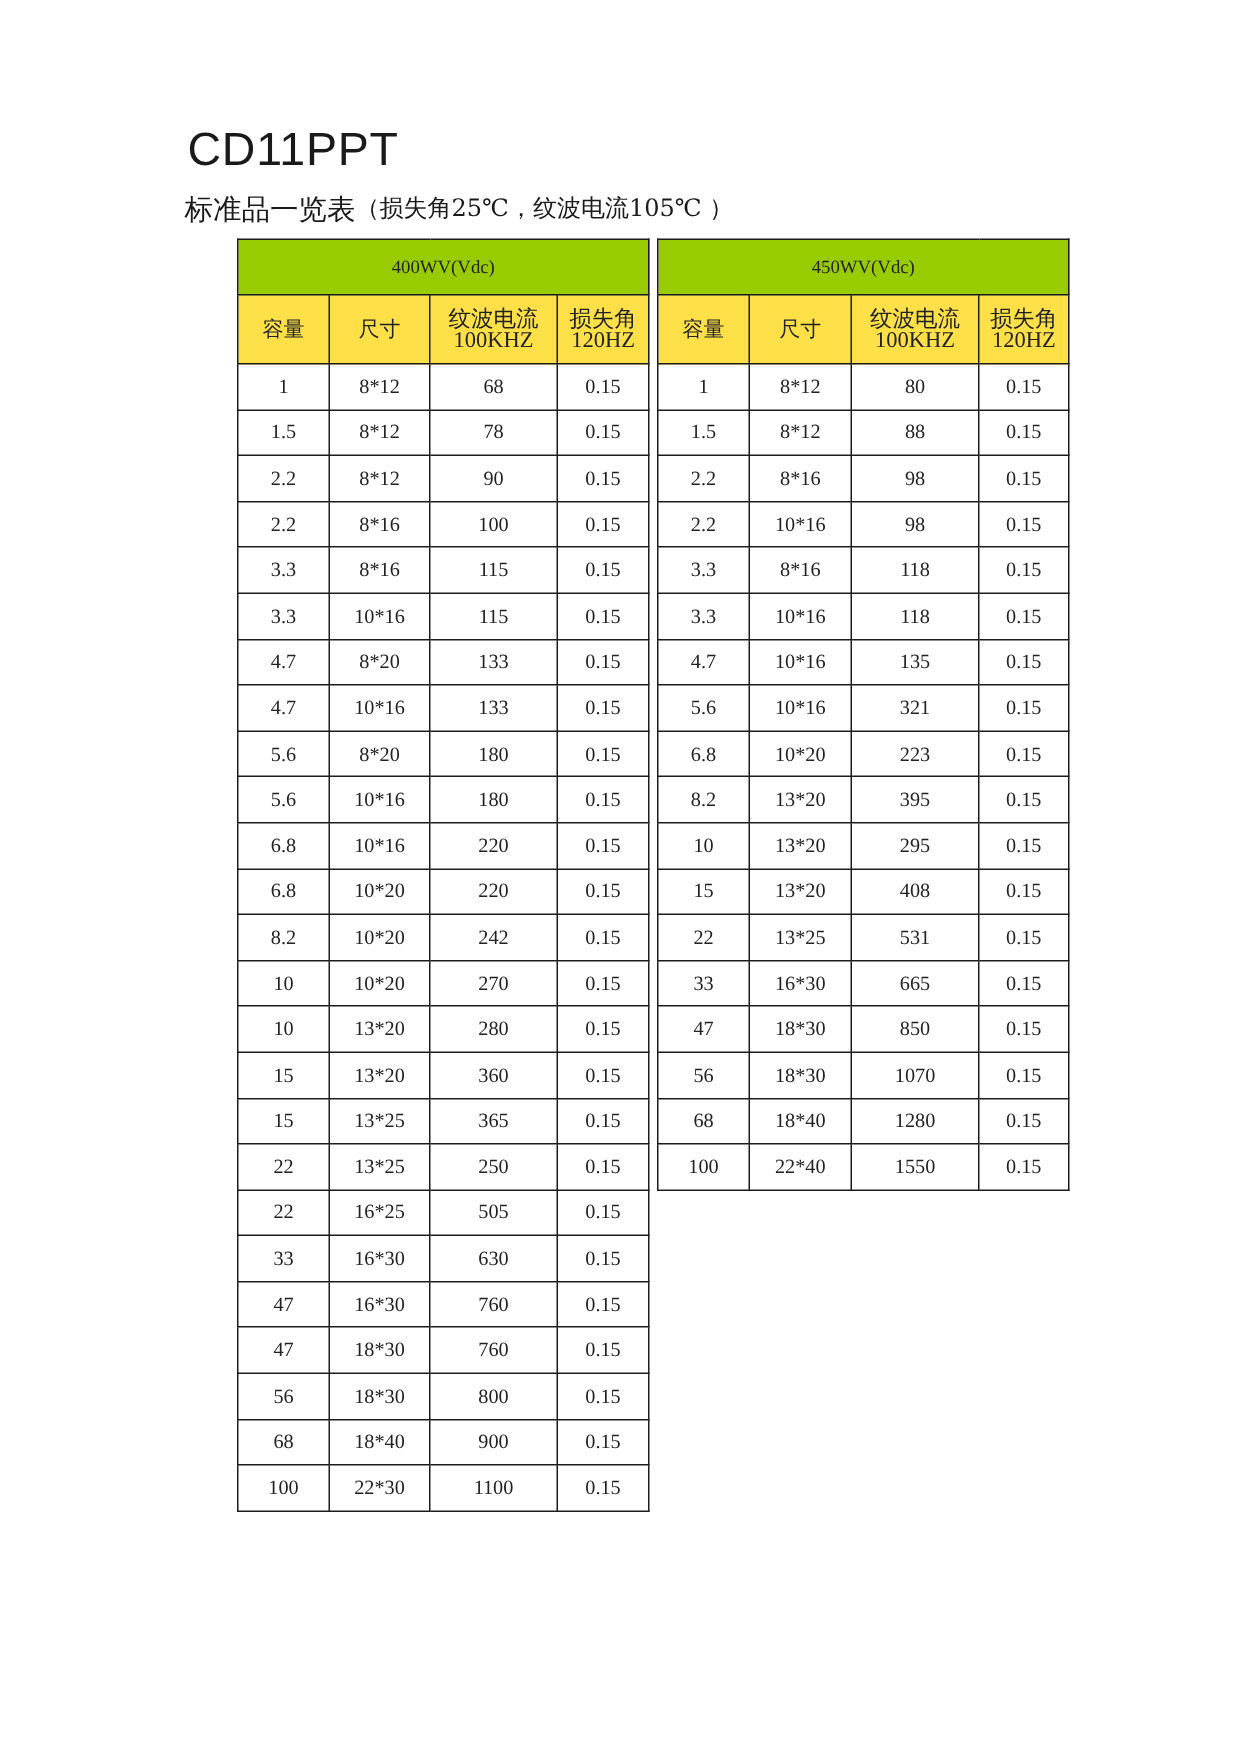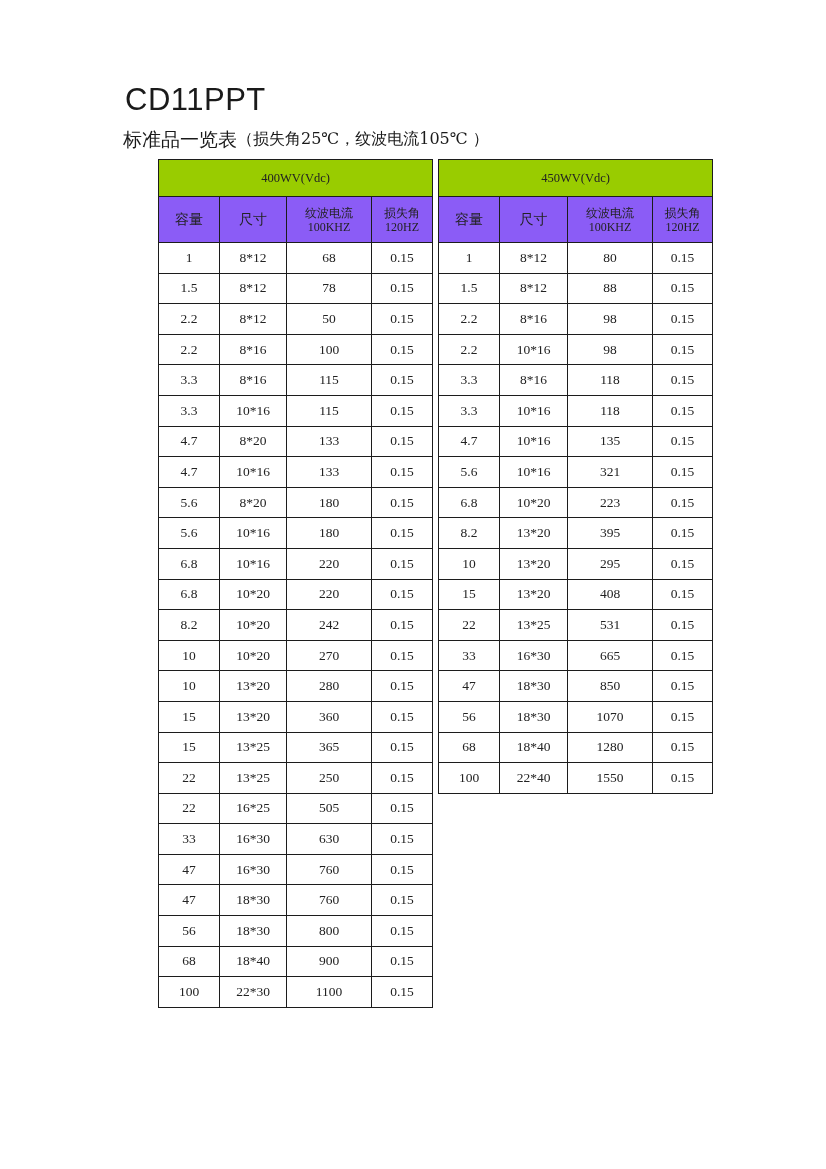--- a/index.html
+++ b/index.html
@@ -21,22 +21,22 @@
     table.spec {
       position: absolute; border-collapse: collapse; table-layout: fixed;
       font-family: "Liberation Serif", "DejaVu Serif", serif;
       font-size: 13.5px; color: #222;
     }
     table.spec td, table.spec th {
       border: 1px solid #1c1c1c; text-align: center; vertical-align: middle;
       padding: 0; font-weight: normal;
     }
     table.spec .hdr1 th { height: 36px; background: #99cc00; font-size: 12.5px; }
-    table.spec .hdr2 th { height: 45px; background: #8b5cf6; font-size: 14px; }
-    table.spec .hdr2 th.small { font-size: 12px; line-height: 14px; }
+    table.spec .hdr2 th { height: 45px; background: #fde047; font-size: 14px; }
+    table.spec .hdr2 th.small { font-size: 15px; line-height: 14px; }
     table.spec tbody td { height: 29.6px; }
     #table-400 { left: 122px; top: 159px; width: 275px; margin-left: 36px; }
     #table-450 { left: 438px; top: 159px; width: 275px; }
   </style>
 </head>
 <body>
 
 <div class="title">CD11PPT</div>
 <div class="subtitle"><span>标准品一览表</span><span class="note">（损失角25℃，纹波电流105℃ ）</span></div>
 
@@ -67,21 +67,21 @@
       </tr>
       <tr>
         <td>1.5</td>
         <td>8*12</td>
         <td>78</td>
         <td>0.15</td>
       </tr>
       <tr>
         <td>2.2</td>
         <td>8*12</td>
-        <td>50</td>
+        <td>90</td>
         <td>0.15</td>
       </tr>
       <tr>
         <td>2.2</td>
         <td>8*16</td>
         <td>100</td>
         <td>0.15</td>
       </tr>
       <tr>
         <td>3.3</td>

